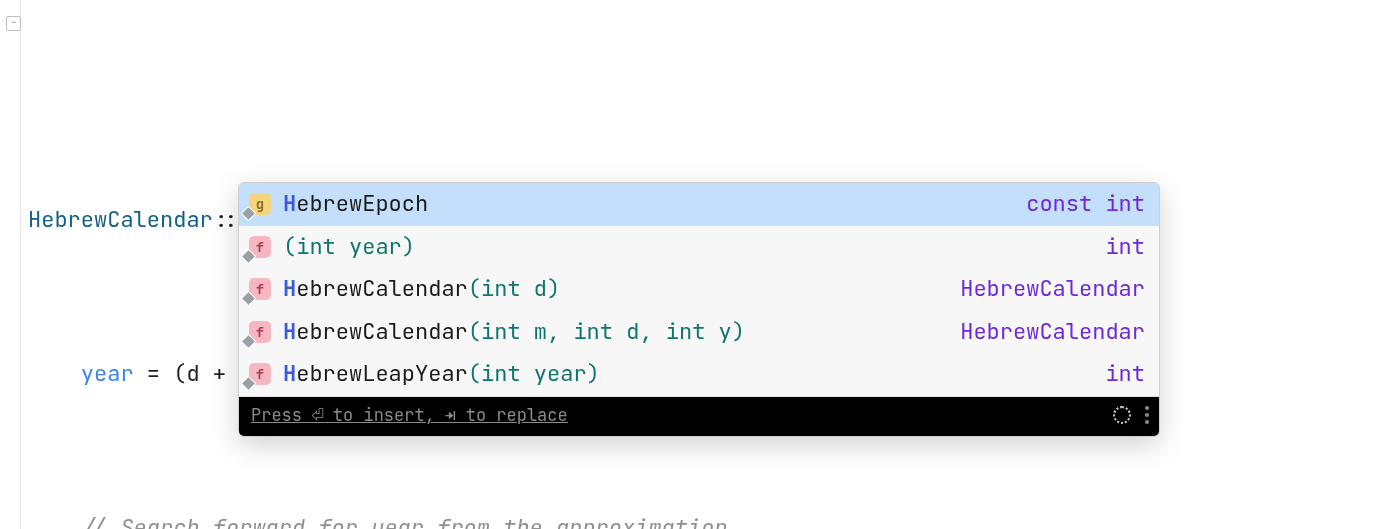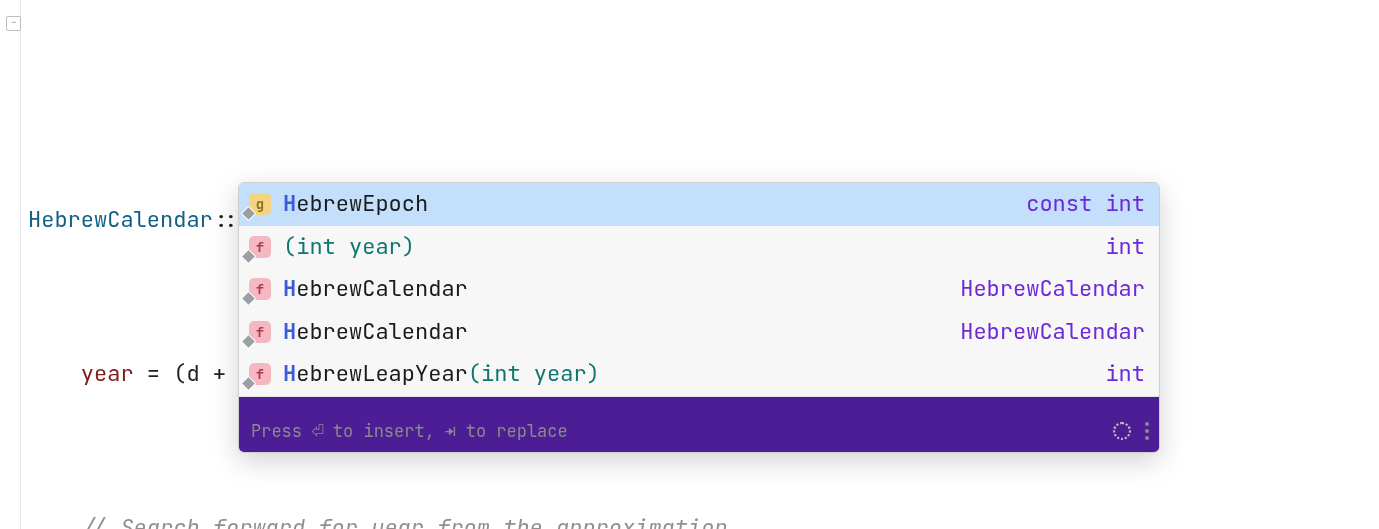--- a/index.html
+++ b/index.html
@@ -39,21 +39,21 @@
     line-height: 11px;
     text-align: center;
     color: #9e9e9e;
   }
   .code {
     margin-left: 28px;
   }
   .line { display: block; }
   .kw    { color: #0631A6; } 
   .type  { color: #136087; } 
-  .ident { color: #7f1d1d; }
+  .ident { color: #3b82f6; }
   .plain-id { color: #212121; }
   .num   { color: #2146D2; }
   .cmt   { color: #909090; font-style: italic; }
   .punc  { color: #212121; }
 
   
   .popup {
     position: absolute;
     left: 238px;
     top: 182px;
@@ -96,25 +96,26 @@
     border: 1px solid #fff;
     border-radius: 1px;
   }
   .comp-name { color: #1a1a1a; }
   .comp-name .hl { color: #3B5BDB; font-weight: 600; }
   .comp-args { color: #0f766e; }
   .comp-type { margin-left: auto; color: #6d28d9; }
   .popup-footer {
     display: flex;
     align-items: center;
-    padding: 20px 10px 6px 12px;
+    padding: 4px 10px 6px 12px;
     color: #8a8a8a;
     font-size: 17px;
     border-top: 1px solid #e5e5e5;
-    background: #4c1d95;
+    background: #000000;
+    text-decoration: underline;
   }
   .popup-footer .spacer { margin-left: auto; display: flex; align-items: center; gap: 14px; }
   .spin {
     width: 18px; height: 18px;
     position: relative;
   }
   .spin::before, .spin::after {
     content: "";
     position: absolute; inset: 0;
     border: 2px dotted #b8b8b8;
@@ -164,22 +165,22 @@
 
     
 
   </div>
 </div>
 
 <div class="popup">
   <div id="popup-items">
       <div class="popup-item sel"><span class="pic pic-g">g<span class="diamond"></span></span><span class="comp-name"><span class="hl">H</span>ebrewEpoch</span><span class="comp-type">const int</span></div>
       <div class="popup-item"><span class="pic pic-f">f<span class="diamond"></span></span><span class="comp-args">(int year)</span><span class="comp-type">int</span></div>
-      <div class="popup-item"><span class="pic pic-f">f<span class="diamond"></span></span><span class="comp-name"><span class="hl">H</span>ebrewCalendar</span><span class="comp-type">HebrewCalendar</span></div>
-      <div class="popup-item"><span class="pic pic-f">f<span class="diamond"></span></span><span class="comp-name"><span class="hl">H</span>ebrewCalendar</span><span class="comp-type">HebrewCalendar</span></div>
+      <div class="popup-item"><span class="pic pic-f">f<span class="diamond"></span></span><span class="comp-name"><span class="hl">H</span>ebrewCalendar</span><span class="comp-args">(int d)</span><span class="comp-type">HebrewCalendar</span></div>
+      <div class="popup-item"><span class="pic pic-f">f<span class="diamond"></span></span><span class="comp-name"><span class="hl">H</span>ebrewCalendar</span><span class="comp-args">(int m, int d, int y)</span><span class="comp-type">HebrewCalendar</span></div>
       <div class="popup-item"><span class="pic pic-f">f<span class="diamond"></span></span><span class="comp-name"><span class="hl">H</span>ebrewLeapYear</span><span class="comp-args">(int year)</span><span class="comp-type">int</span></div>
     </div>
   <div class="popup-footer">
     <span>Press ⏎ to insert, ⇥ to replace</span>
     <span class="spacer">
       <span class="spin"></span>
       <span class="dots">
           <span></span>
           <span></span>
           <span></span>

